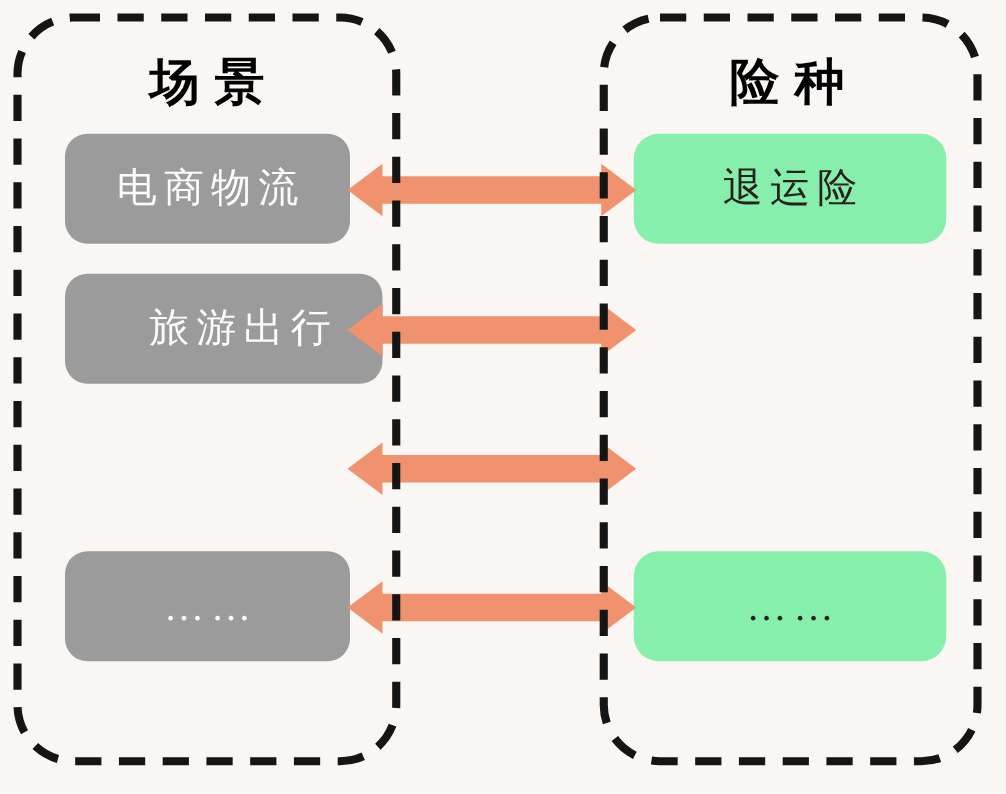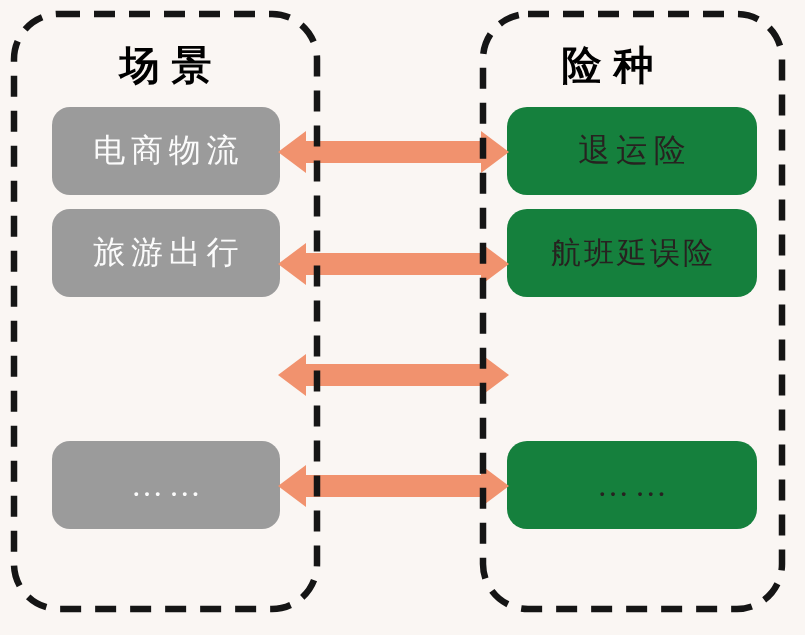--- a/index.html
+++ b/index.html
@@ -23,21 +23,21 @@
     line-height: 48px;
     text-align: center;
     font-size: 40px;
     font-weight: bold;
     color: #000000;
     letter-spacing: 0.30em;
     text-indent: 0.30em;
     z-index: 3;
   }
   .panel-title.left  { left: 14px;  width: 303px; }
-  .panel-title.right { left: 458px; width: 299px; }
+  .panel-title.right { left: 480px; width: 299px; }
 
   
   .box {
     position: absolute;
     height: 88px;
     display: flex;
     align-items: center;
     justify-content: center;
     z-index: 1;
     font-size: 32px;
@@ -48,26 +48,26 @@
   .box.scene {
     left: 52px;
     width: 228px;
     background: #9b9b9b;
     color: #fbfbfb;
     border-radius: 18px;
   }
   .box.ins {
     left: 507px;
     width: 250px;
-    background: #15803d;
+    background: #86efac;
     color: #272220;
     border-radius: 20px;
   }
   .row1 { top: 107px; }
-  .row2 { top: 209px; }
+  .row2 { top: 219px; padding-left: 26px; }
   .row3 { top: 330px; }
   .row4 { top: 441px; }
   .box.ins.row2 { font-size: 30px; letter-spacing: 0.10em; text-indent: 0.10em; }
 
   
   .overlay {
     position: absolute;
     left: 0;
     top: 0;
     z-index: 2;
@@ -77,21 +77,20 @@
 </head>
 <body>
 
 <div class="stage">
 
   <div class="box scene row1">电商物流</div>
   <div class="box scene row2">旅游出行</div>
   <div class="box scene row4">……</div>
 
   <div class="box ins row1">退运险</div>
-  <div class="box ins row2">航班延误险</div>
   <div class="box ins row4">……</div>
 
   <svg class="overlay" width="805" height="635" viewBox="0 0 805 635">
     <g fill="#f1926e" stroke="none">
       <path d="M278,152 L306,131 L306,141 L481,141 L481,131 L509,152 L481,173 L481,163 L306,163 L306,173 Z"></path>
       <path d="M278,264 L306,243 L306,253 L481,253 L481,243 L509,264 L481,285 L481,275 L306,275 L306,285 Z"></path>
       <path d="M278,375 L306,354 L306,364 L481,364 L481,354 L509,375 L481,396 L481,386 L306,386 L306,396 Z"></path>
       <path d="M278,486 L306,465 L306,475 L481,475 L481,465 L509,486 L481,507 L481,497 L306,497 L306,507 Z"></path>
     </g>
     <g fill="none" stroke="#151515" stroke-width="6.5" stroke-dasharray="21 14">

